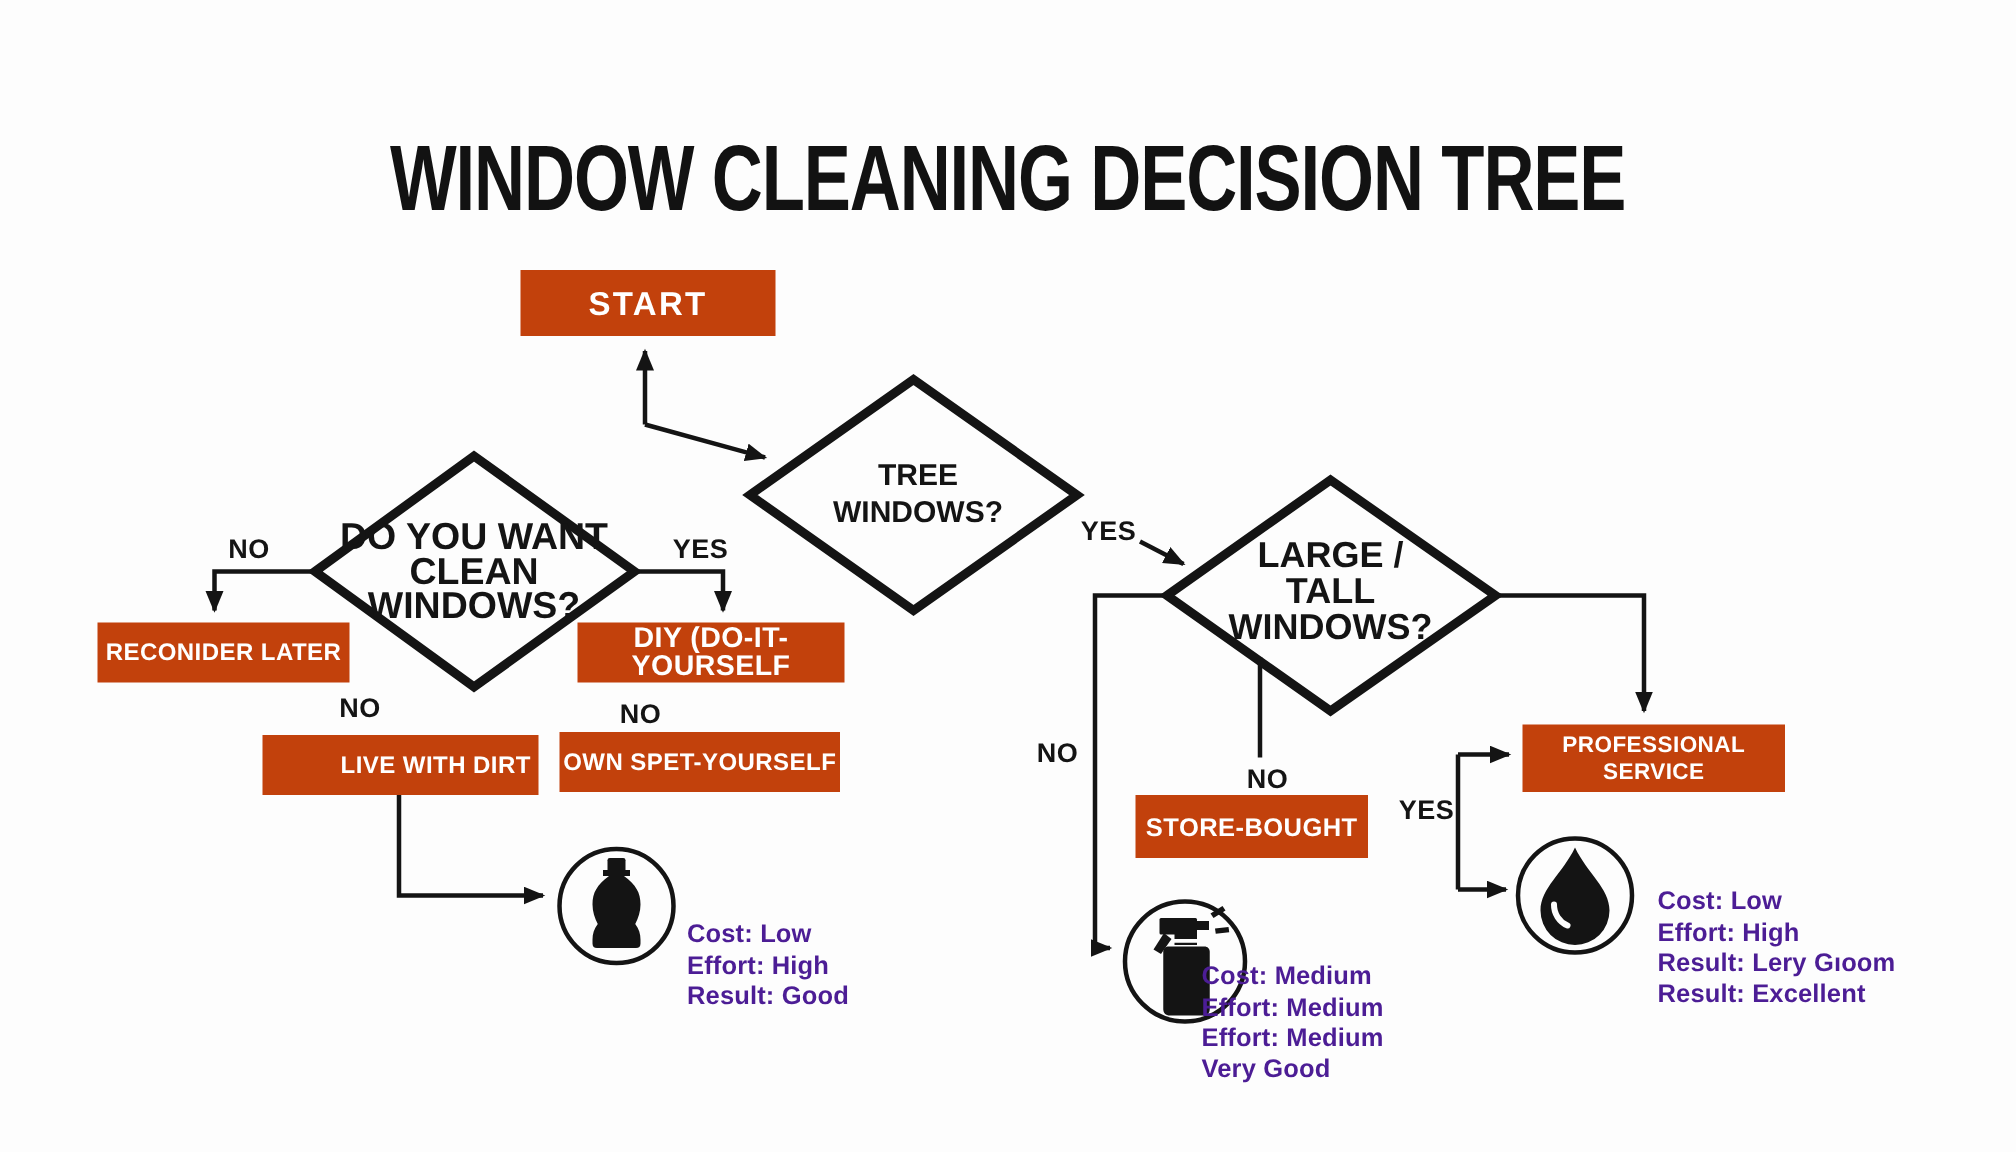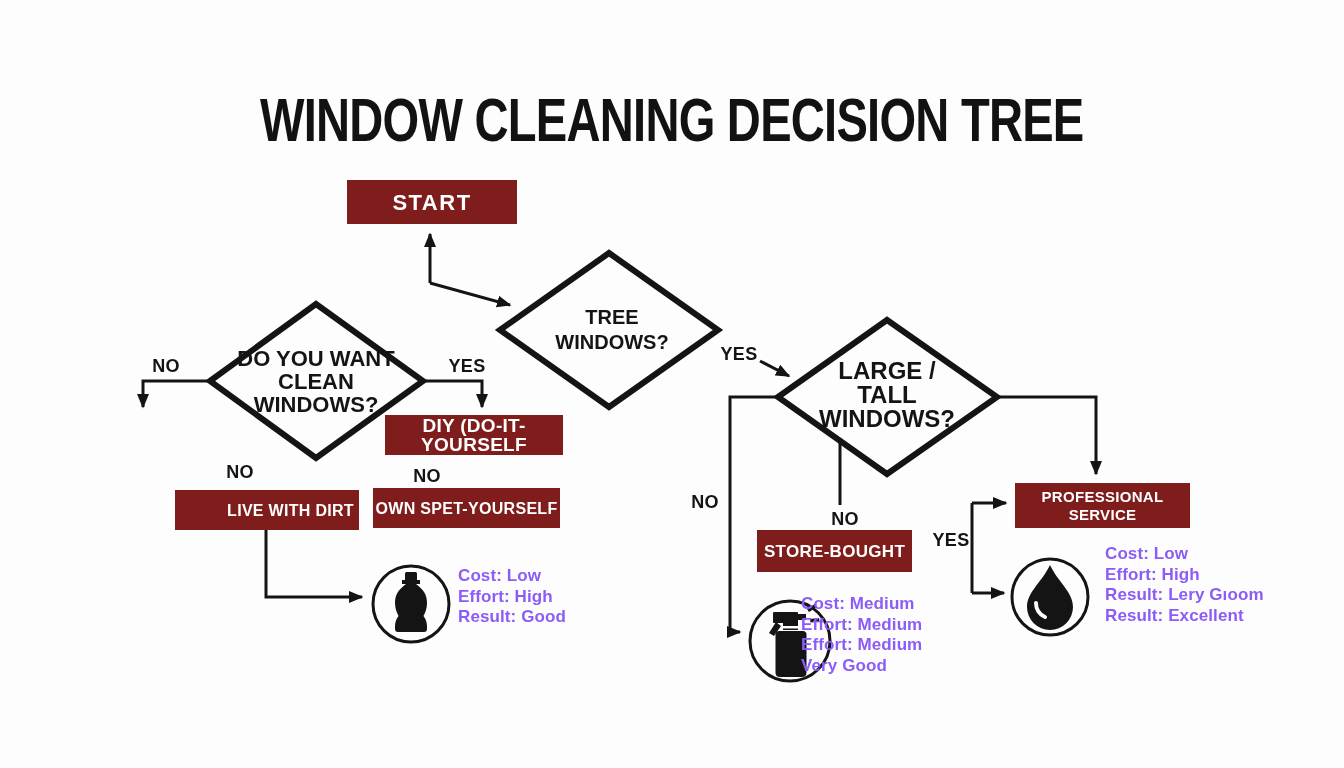--- a/index.html
+++ b/index.html
@@ -9,36 +9,36 @@
   }
   #wires{position:absolute;left:0;top:0;z-index:1;}
   .abs{position:absolute;z-index:2;}
   .title{
     left:0;top:84px;width:1344px;text-align:center;
     font-size:62px;font-weight:bold;letter-spacing:-1px;color:#121212;
     white-space:nowrap;
   }
   .title span{display:inline-block;transform:scaleX(0.76);transform-origin:center;}
   .nodebox{
-    background:#7f1d1d;color:#ffffff;font-weight:bold;
+    background:#c2410c;color:#ffffff;font-weight:bold;
     display:flex;align-items:center;justify-content:center;text-align:center;
     font-size:16px;letter-spacing:0.3px;white-space:pre-line;line-height:19px;
   }
   .startbox{font-size:22px;letter-spacing:1.5px;}
   .dlabel{
     display:flex;align-items:center;justify-content:center;text-align:center;
     font-weight:bold;color:#141414;white-space:pre-line;
   }
   .branch{
     font-weight:bold;font-size:18px;color:#141414;text-align:center;
     letter-spacing:0.3px;
   }
   .info{
-    font-weight:bold;font-size:17px;line-height:20.5px;color:#8b5cf6;
-    white-space:pre-line;letter-spacing:0.1px;
+    font-weight:bold;font-size:17px;line-height:20.5px;color:#4c1d95;
+    white-space:pre-line;letter-spacing:0.1px;margin-top:47px;
   }
 </style>
 </head>
 <body>
 
 <div id="canvas">
 
   <svg id="wires" width="1344" height="768" viewBox="0 0 1344 768">
     <defs>
       <marker id="arr" markerUnits="userSpaceOnUse" markerWidth="15" markerHeight="13" refX="13" refY="6" orient="auto">
@@ -103,36 +103,37 @@
       <path d="M1036 603 a15 15 0 0 0 9 14" stroke="#fdfdfd" stroke-width="4" fill="none" stroke-linecap="round"></path>
     </g>
   </svg>
 
   <div class="abs title">
     <span>WINDOW CLEANING DECISION TREE</span>
   </div>
 
   <div class="abs nodebox startbox" style="left:347px;top:180px;width:170px;height:44px;">START</div>
 
+  <div class="abs nodebox" style="left:65px;top:415px;width:168px;height:40px;">RECONIDER LATER</div>
 
   <div class="abs nodebox" style="left:385px;top:415px;width:178px;height:40px;font-size:19px;">DIY (DO-IT-YOURSELF</div>
 
   <div class="abs nodebox" style="left:175px;top:490px;width:137px;height:40px;padding-left:47px;">LIVE WITH DIRT</div>
 
   <div class="abs nodebox" style="left:373px;top:488px;width:187px;height:40px;">OWN SPET-YOURSELF</div>
 
   <div class="abs nodebox" style="left:757px;top:530px;width:155px;height:42px;font-size:17px;">STORE-BOUGHT</div>
 
   <div class="abs nodebox" style="left:1015px;top:483px;width:175px;height:45px;font-size:15px;line-height:18px;">PROFESSIONAL
 SERVICE</div>
 
   <div class="abs dlabel" style="left:512px;top:295px;width:200px;height:70px;font-size:20px;line-height:25px;">TREE
 WINDOWS?</div>
 
-  <div class="abs dlabel" style="left:216px;top:346px;width:200px;height:70px;font-size:22px;line-height:23px;">DO YOU WANT
+  <div class="abs dlabel" style="left:216px;top:346px;width:200px;height:70px;font-size:25px;line-height:23px;">DO YOU WANT
 CLEAN WINDOWS?</div>
 
   <div class="abs dlabel" style="left:787px;top:357px;width:200px;height:76px;font-size:24px;line-height:24px;text-align:center;">LARGE /
 TALL
 WINDOWS?</div>
 
   <div class="abs branch" style="left:146px;top:356px;width:40px;">NO</div>
   <div class="abs branch" style="left:442px;top:356px;width:50px;">YES</div>
   <div class="abs branch" style="left:714px;top:344px;width:50px;">YES</div>
   <div class="abs branch" style="left:220px;top:462px;width:40px;">NO</div>

